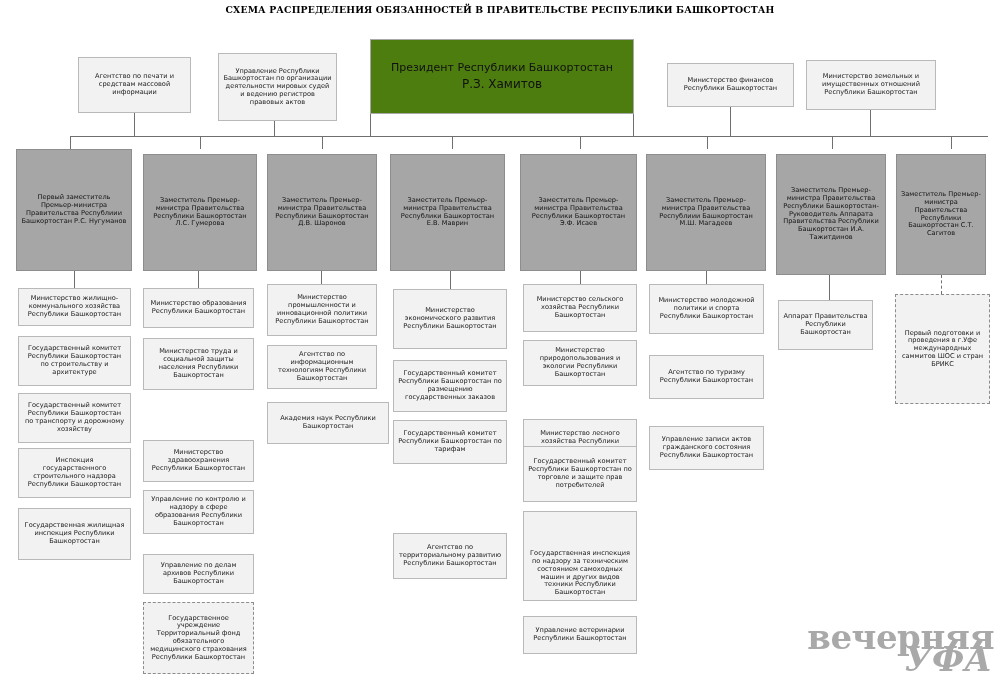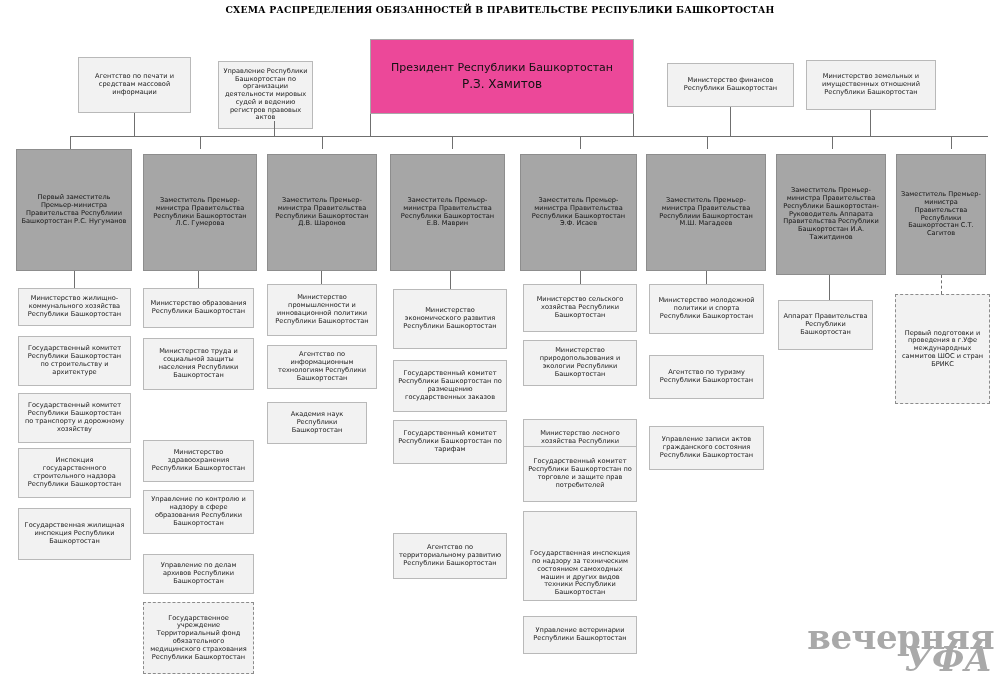--- a/index.html
+++ b/index.html
@@ -43,21 +43,21 @@
     font-size:6.6px;
     color:#1b1b1b;
   }
   .dark{
     background:#a6a6a6;
     border:1px solid #8d8d8d;
     font-size:6.6px;
     color:#141414;
   }
   .president{
-    background:#ec4899;
+    background:#4d7c0f;
     border:1px solid #a8a8a8;
     font-size:11px;
     color:#111;
     line-height:1.45;
   }
   .president .sub{font-size:12px;}
   .dashed{
     background:#f2f2f2;
     border:1px dashed #8c8c8c;
     font-size:6.6px;
@@ -101,21 +101,21 @@
 <body>
 
 <div id="chart">
 
   <div class="title">СХЕМА РАСПРЕДЕЛЕНИЯ ОБЯЗАННОСТЕЙ В ПРАВИТЕЛЬСТВЕ РЕСПУБЛИКИ БАШКОРТОСТАН</div>
 
   <div class="box light" style="left:78px;top:57px;width:113px;height:56px;">
     <span>Агентство по печати и средствам массовой информации</span>
   </div>
 
-  <div class="box light" style="left:218px;top:53px;width:95px;height:68px;margin-top:8px;">
+  <div class="box light" style="left:218px;top:53px;width:119px;height:68px;">
     <span>Управление Республики Башкортостан по организации деятельности мировых судей и ведению регистров правовых актов</span>
   </div>
 
   <div class="box president" style="left:370px;top:39px;width:264px;height:75px;flex-direction:column;">
     <span>Президент Республики Башкортостан</span>
     <span class="sub">Р.З. Хамитов</span>
   </div>
 
   <div class="box light" style="left:667px;top:63px;width:127px;height:44px;">
     <span>Министерство финансов Республики Башкортостан</span>
@@ -211,21 +211,21 @@
   <div class="box dashed" style="left:143px;top:602px;width:111px;height:72px;">
     <span>Государственное учреждение Территориальный фонд обязательного медицинского страхования Республики Башкортостан</span>
   </div>
 
   <div class="box light" style="left:267px;top:284px;width:110px;height:52px;">
     <span>Министерство промышленности и инновационной политики Республики Башкортостан</span>
   </div>
   <div class="box light" style="left:267px;top:345px;width:110px;height:44px;">
     <span>Агентство по информационным технологиям Республики Башкортостан</span>
   </div>
-  <div class="box light" style="left:267px;top:402px;width:100px;height:42px;">
+  <div class="box light" style="left:267px;top:402px;width:122px;height:42px;">
     <span>Академия наук Республики Башкортостан</span>
   </div>
 
   <div class="box light" style="left:393px;top:289px;width:114px;height:60px;">
     <span>Министерство экономического развития Республики Башкортостан</span>
   </div>
   <div class="box light" style="left:393px;top:360px;width:114px;height:52px;">
     <span>Государственный комитет Республики Башкортостан по размещению государственных заказов</span>
   </div>
   <div class="box light" style="left:393px;top:420px;width:114px;height:44px;">

